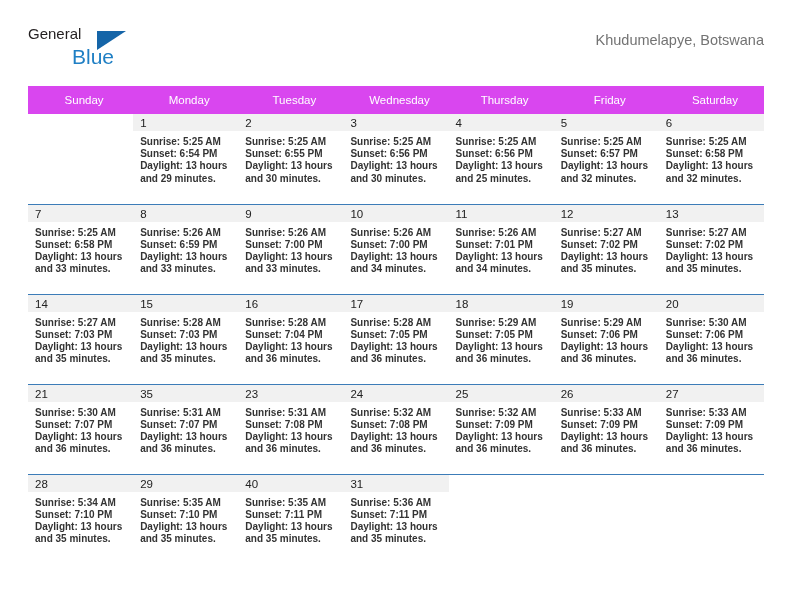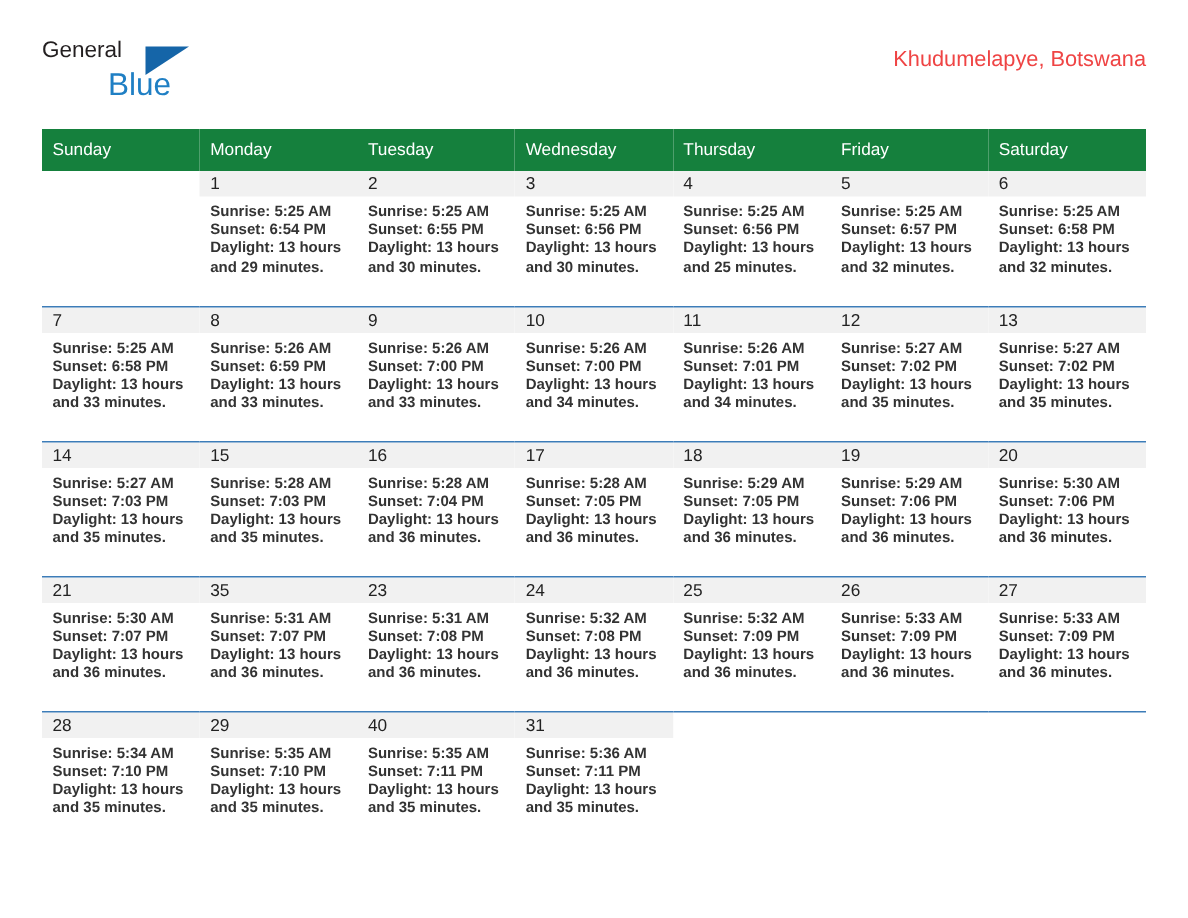--- a/index.html
+++ b/index.html
@@ -73,39 +73,39 @@
   }
   .cal-title {
     font-size: 28px;
     font-weight: normal;
     color: #1a1a1a;
     line-height: 34px;
     letter-spacing: 0.2px;
   }
   .cal-subtitle {
     font-size: 14.5px;
-    color: #ef4444;
+    color: #737373;
     line-height: 20px;
     margin-top: 4px;
   }
 
   
   .calendar {
     width: 736px;
     border-collapse: collapse;
     table-layout: fixed;
     margin-top: 12px;
   }
 
   .calendar th {
-    background: #15803d;
+    background: #d946ef;
     color: #ffffff;
     font-size: 11.5px;
     font-weight: normal;
-    text-align: left;
+    text-align: center;
     padding: 5px 0 5px 7px;
     height: 18px;
     border: none;
   }
 
   .calendar td {
     vertical-align: top;
     padding: 0;
     border: none;
     border-top: 1px solid #3c7cb8;

